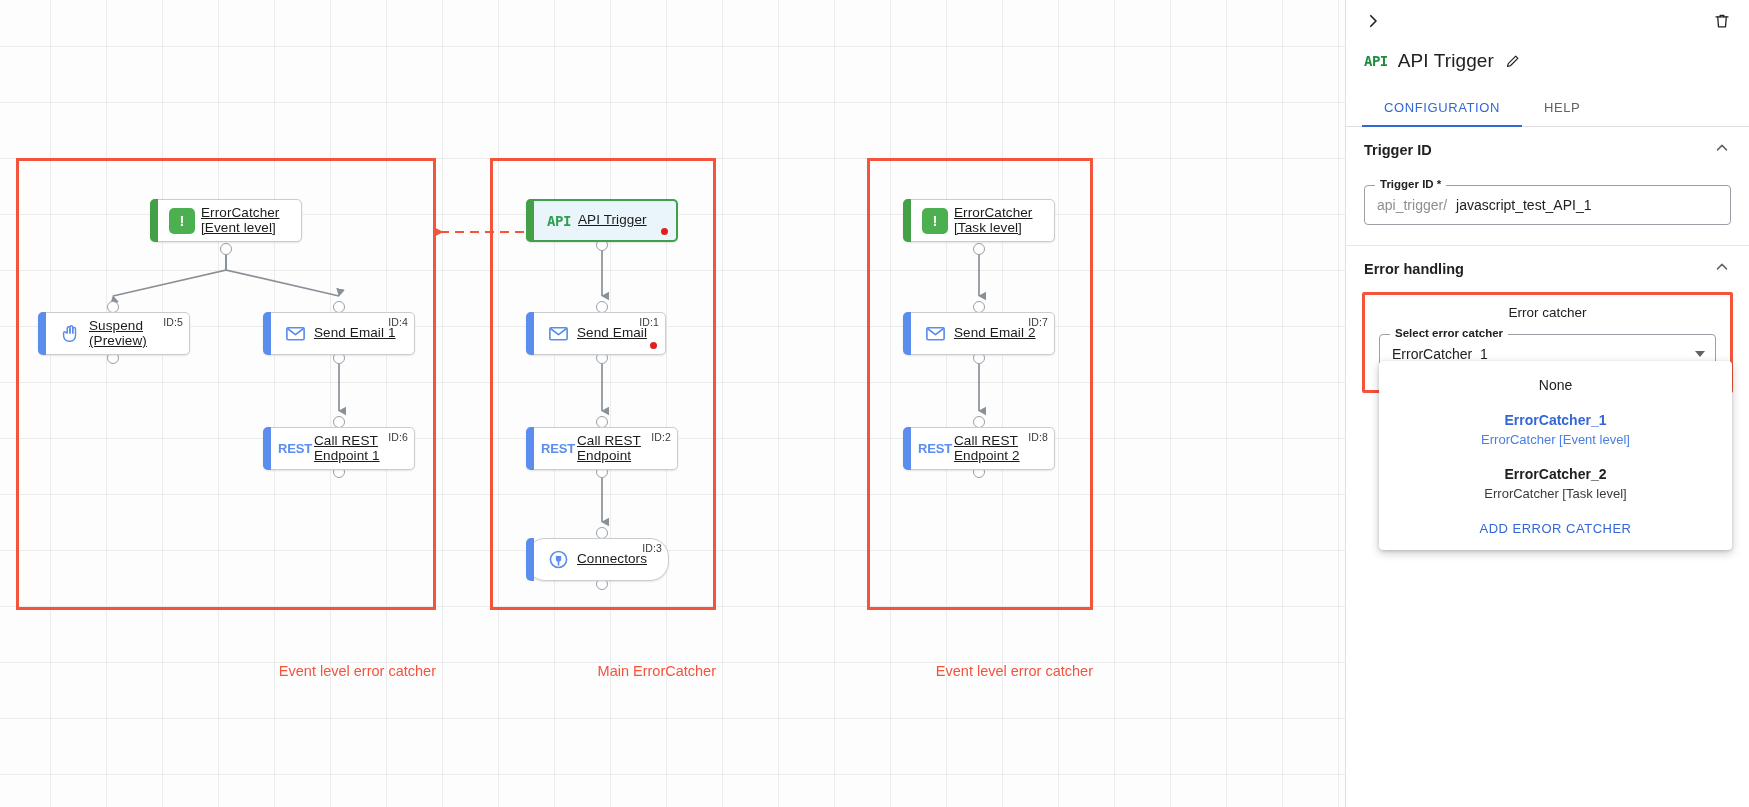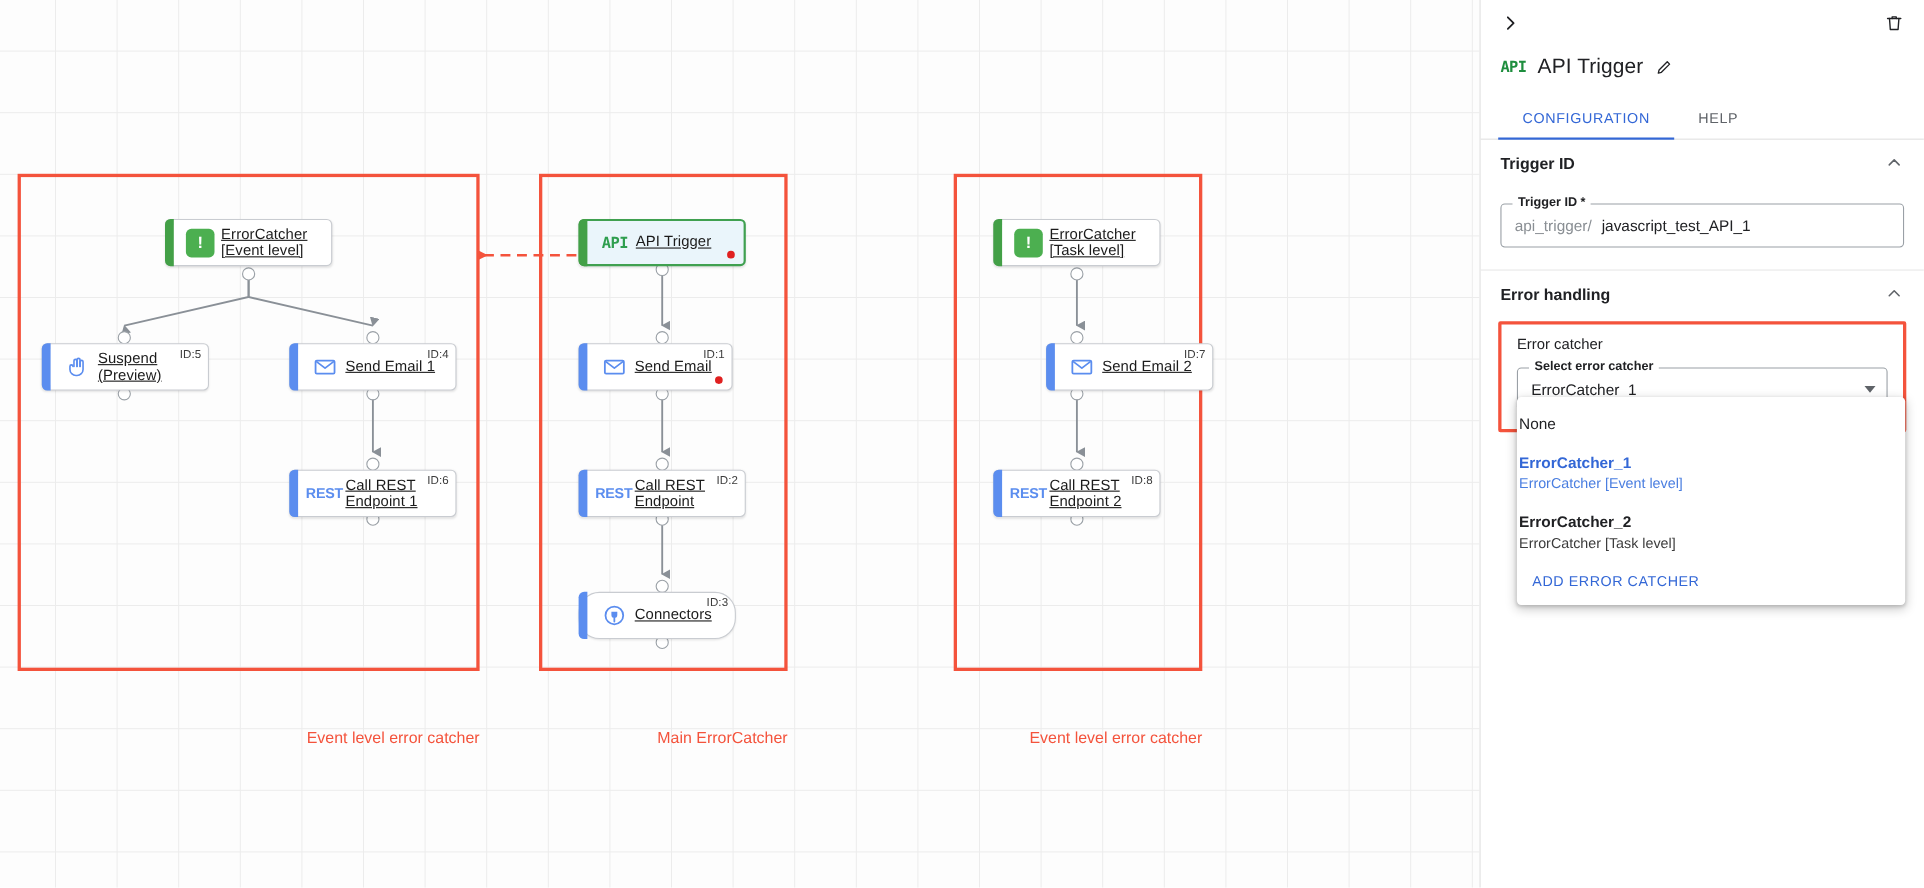--- a/index.html
+++ b/index.html
@@ -225,20 +225,21 @@
   .prefix { color: #8a8f94; font-size: 14px; margin-right: 9px; }
   .field-value { color: #202124; font-size: 14px; }
 
   
   #error-catcher-box {
     position: relative;
     border: 3px solid #f4533c;
     border-radius: 2px;
     margin: 0 -2px 14px;
     padding: 10px 14px 16px;
+    text-align: center;
   }
   .sub-title { font-size: 13.5px; color: #202124; margin-bottom: 14px; }
 
   .select-outlined {
     position: relative;
     border: 1px solid #9aa0a6;
     border-radius: 4px;
     height: 40px;
     display: flex; align-items: center;
     padding: 0 12px;
@@ -442,21 +443,21 @@
 
     <div class="node green" style="left:903px; top:199px; width:152px;">
       <div class="accent"></div>
       <div class="icon-wrap">
         <div class="ec-glyph">!</div>
       </div>
       <div class="node-label">ErrorCatcher
 [Task level]</div>
     </div>
 
-    <div class="node blue" style="left:903px; top:312px; width:152px;margin-left:48px;">
+    <div class="node blue" style="left:903px; top:312px; width:152px;">
       <div class="accent"></div>
       <div class="icon-wrap">
         <svg width="23" height="23" viewBox="0 0 24 24" fill="none" stroke="#5b8def" stroke-width="1.7" stroke-linejoin="round">
           <rect x="3" y="6" width="18" height="12.5" rx="1.2"></rect>
           <path d="M3.6 6.8 L12 13.2 L20.4 6.8"></path>
         </svg>
       </div>
       <div class="node-label">Send Email 2</div>
       <div class="node-id">ID:7</div>
     </div>

